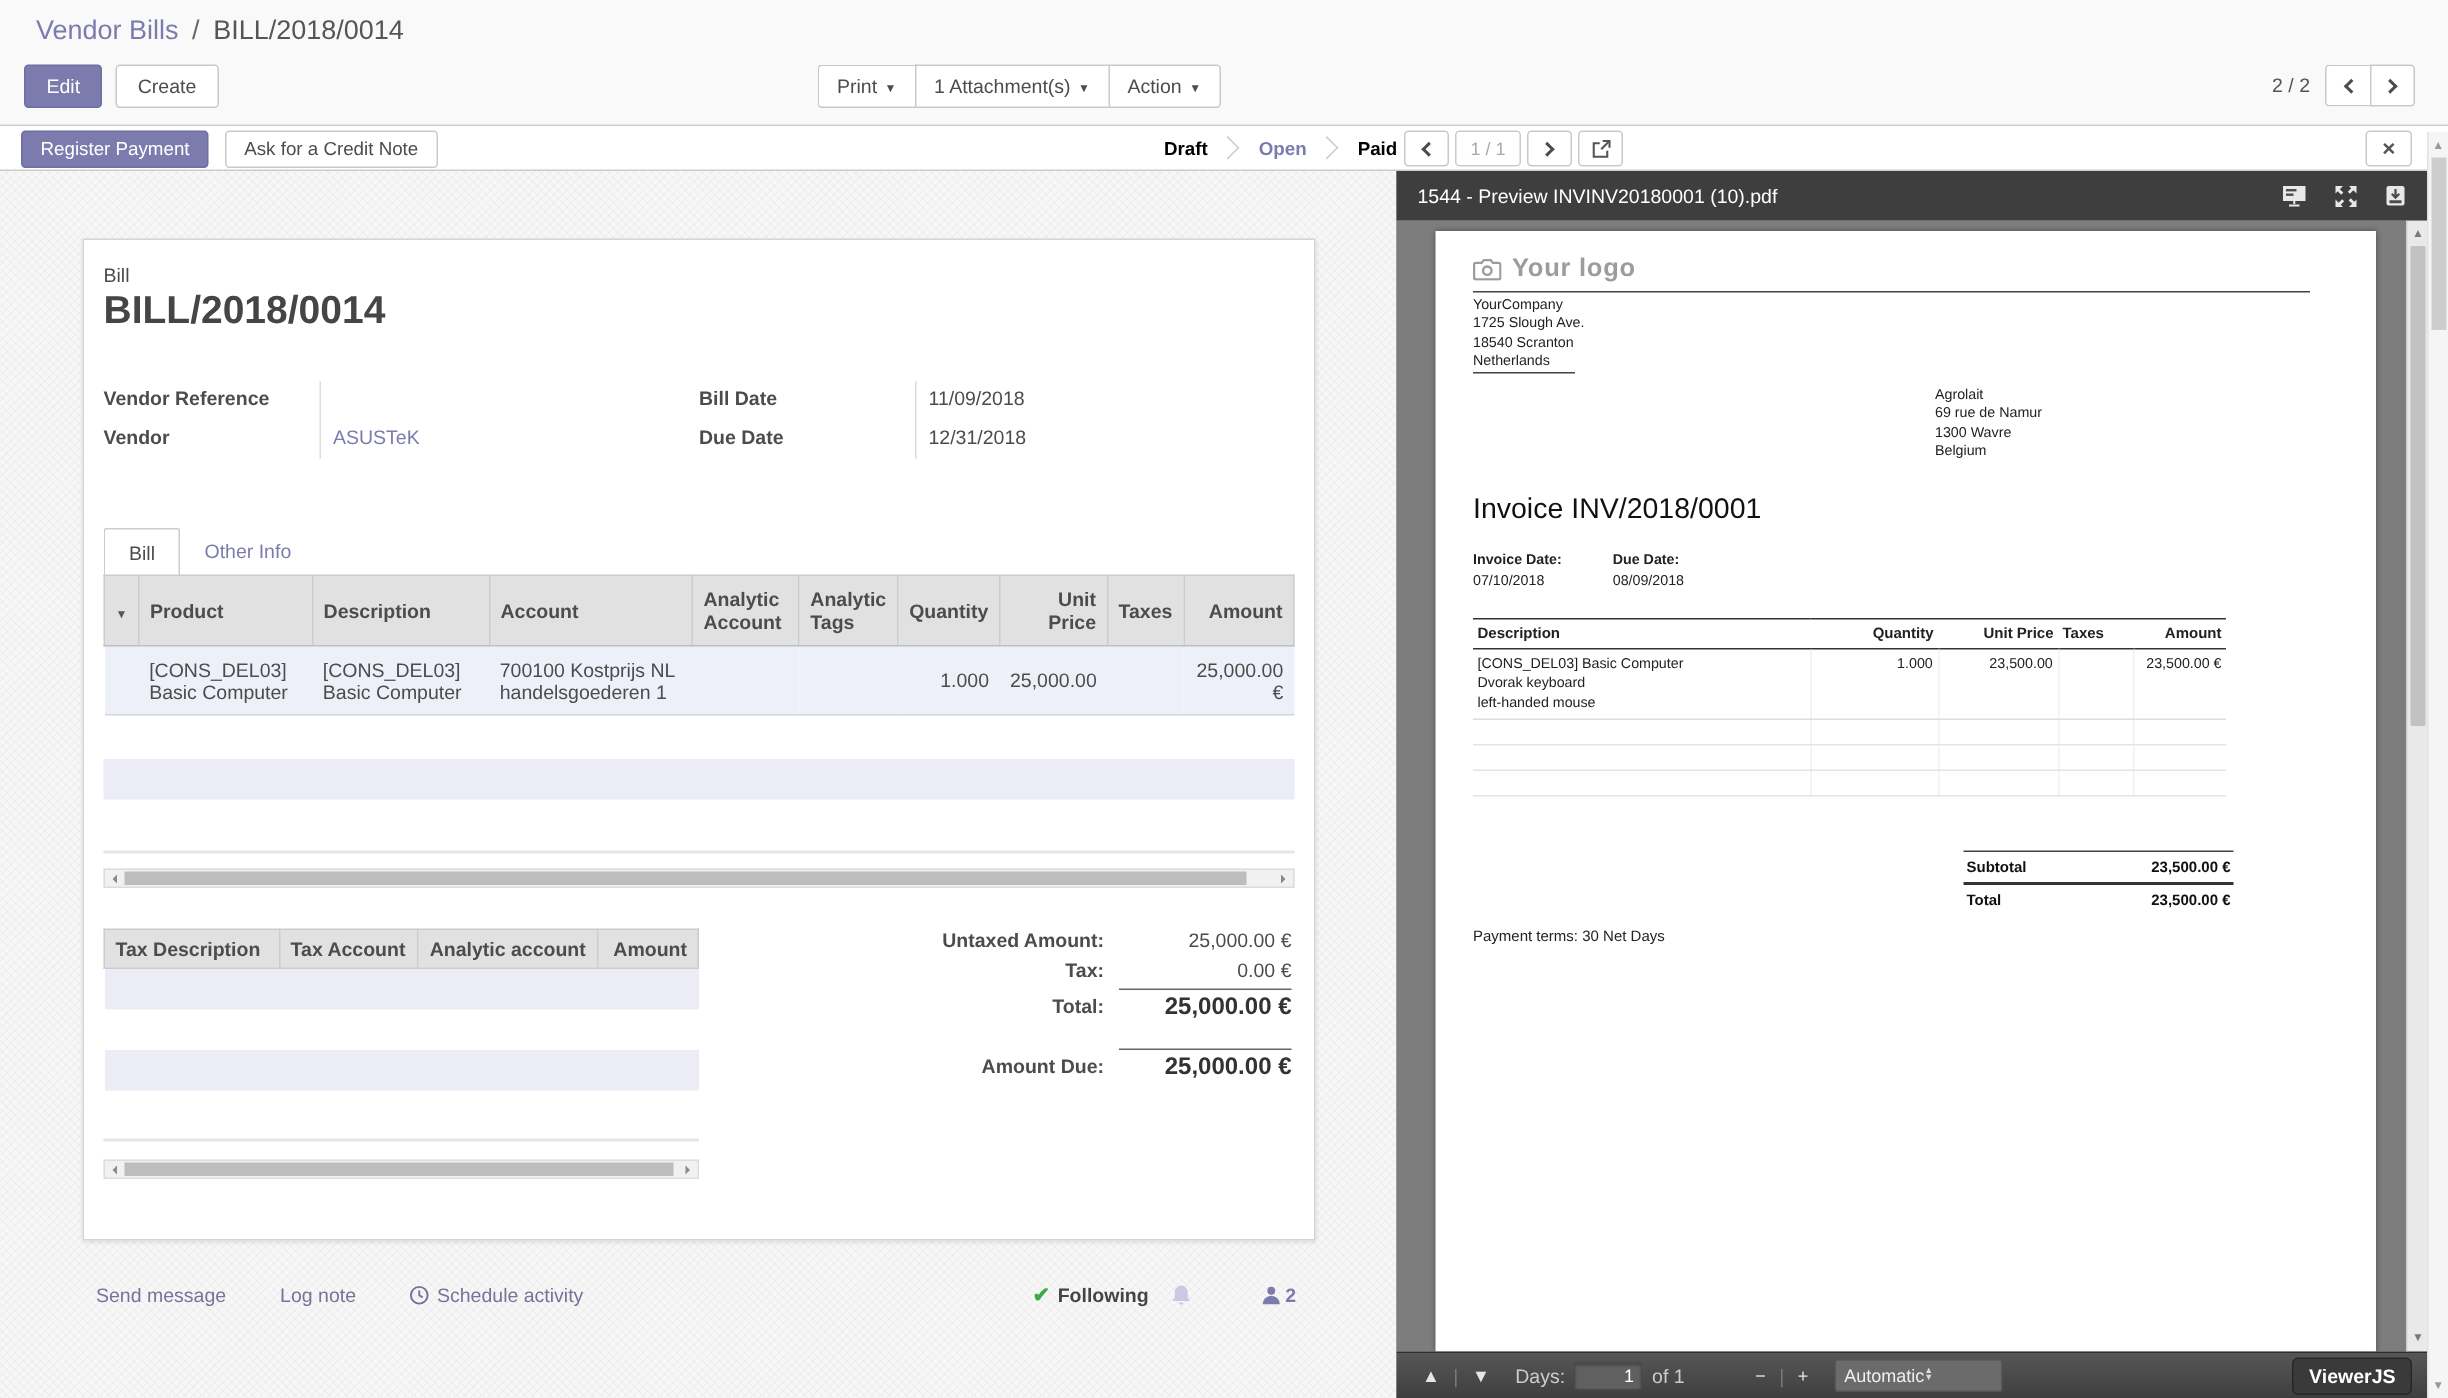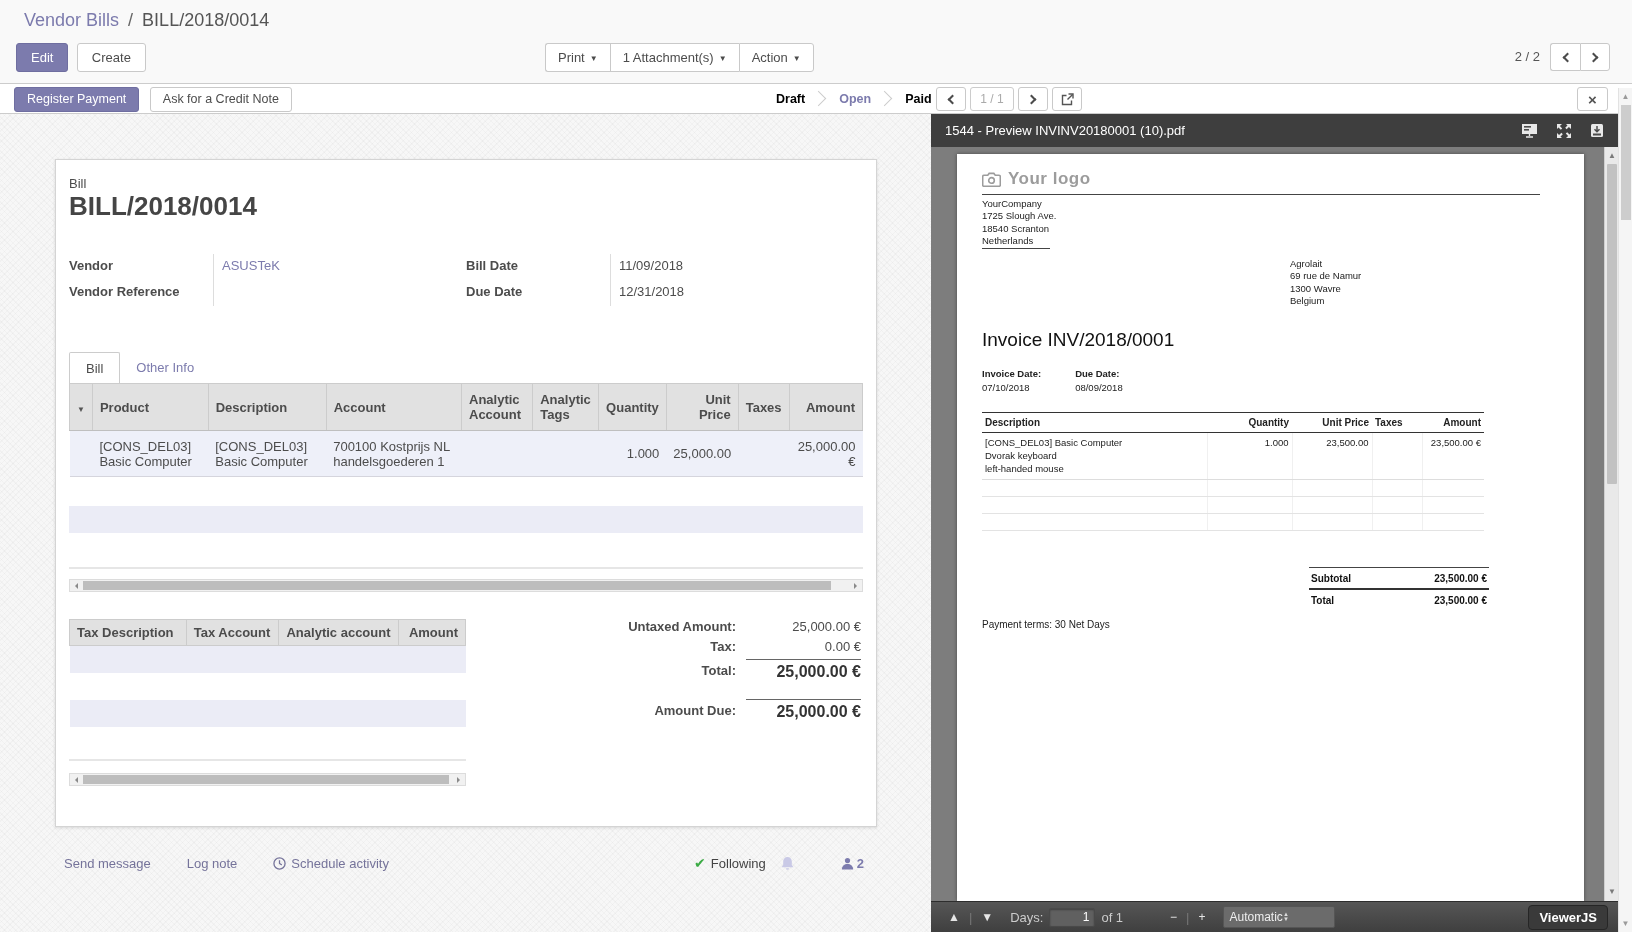--- a/index.html
+++ b/index.html
@@ -96,21 +96,21 @@
   .tval { width:115px; text-align:right; }
   .tval.big { font-size:16px; font-weight:bold; color:#333; border-top:1px solid #666; padding-top:3px; }
   .trow.gap { margin-top:18px;justify-content:flex-end; }
 
   
   .chatter { position:absolute; left:64px; top:741px; width:800px; display:flex; justify-content:space-between; font-size:13px; }
   .ch-links { display:flex; align-items:center; }
   .ch-link { color:#75739a; margin-right:36px; cursor:pointer; display:flex; align-items:center; }
   .ch-link svg { margin-right:5px; }
   .ch-right { display:flex; align-items:center; }
-  .following { color:#444; font-weight:normal; margin-right:14px; }
+  .following { color:#444; font-weight:bold; margin-right:14px; }
   .fcheck { color:#3cab45; margin-right:5px; font-size:14px; }
   .bell { margin-right:46px; display:flex; }
   .fcount { color:#7c7bad; font-weight:bold; display:flex; align-items:center; }
   .fcount svg { margin-right:3px; }
 
   
   .preview { position:relative; width:687px; height:100%; display:flex; flex-direction:column; background:#7d7d7d; }
   .pv-header { height:33px; background:#3e3e3e; display:flex; align-items:center; padding:0 14px; flex:none; }
   .pv-title { color:#fff; font-size:13px; flex:1; }
   .pv-icons { display:flex; align-items:center; }
@@ -233,26 +233,26 @@
 
   <div class="content">
 
     <div class="left-pane">
       <div class="card">
         <div class="doc-type">Bill</div>
         <h1 class="doc-name">BILL/2018/0014</h1>
 
         <div class="fgroup g1">
           <div class="frow">
+            <div class="flabel">Vendor Reference</div>
+            <div class="fval"></div>
+          </div>
+          <div class="frow">
             <div class="flabel">Vendor</div>
             <div class="fval"><span class="link">ASUSTeK</span></div>
-          </div>
-          <div class="frow">
-            <div class="flabel">Vendor Reference</div>
-            <div class="fval"></div>
           </div>
         </div>
         <div class="fgroup g2">
           <div class="frow">
             <div class="flabel">Bill Date</div>
             <div class="fval">11/09/2018</div>
           </div>
           <div class="frow">
             <div class="flabel">Due Date</div>
             <div class="fval">12/31/2018</div>

